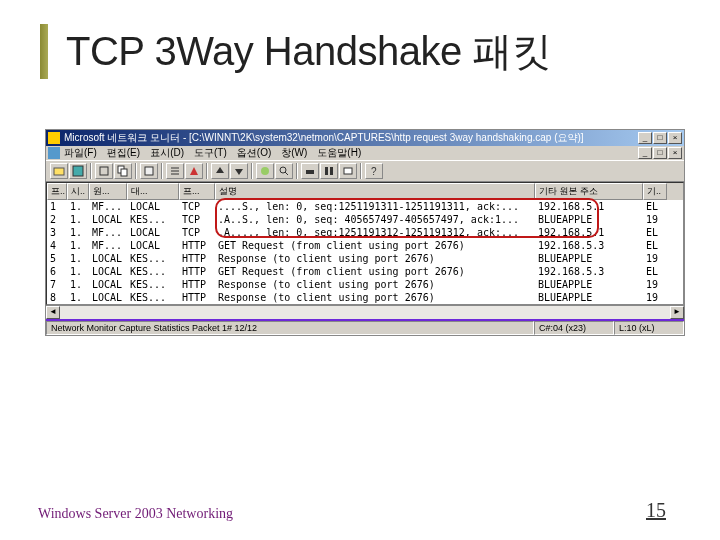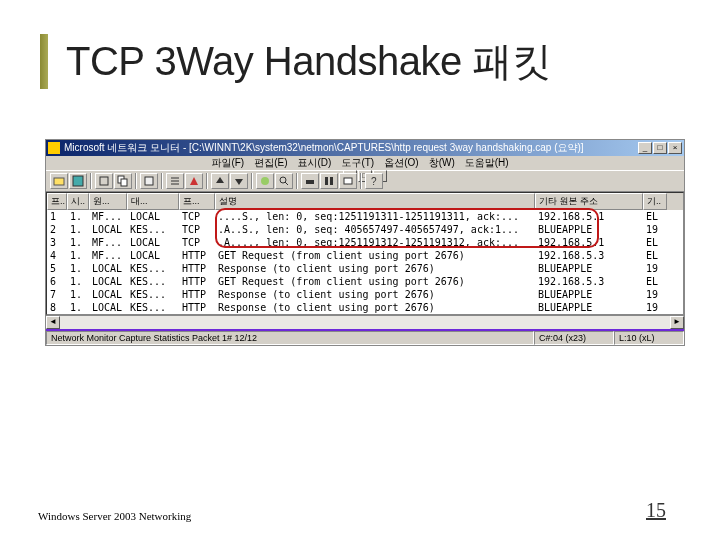--- a/index.html
+++ b/index.html
@@ -1,17 +1,17 @@
 <!DOCTYPE html>
 <html><head>
 <meta charset="utf-8">
 <style>
 * { box-sizing: border-box; margin: 0; padding: 0; }
 body { width: 720px; height: 540px; background: #fff; font-family: "Arial", sans-serif; position: relative; overflow: hidden; }
-.slide { position: relative; width: 100%; height: 100%; padding: 34px 30px 40px 40px; }
+.slide { position: relative; width: 100%; height: 100%; padding: 24px 30px 40px 40px; }
 .title-row { display: flex; align-items: stretch; margin-bottom: 50px; }
 .accent { width: 8px; background: #8a8a33; margin-right: 18px; }
 .accent-inner { width: 100%; height: 100%; background: linear-gradient(to right, #8a8a33, #aaaa55); }
 h1 { font-size: 40px; font-weight: normal; color: #222; font-family: "Verdana", sans-serif; letter-spacing: -0.5px; }
 
 .window { border: 1px solid #888; background: #d4d0c8; font-family: "MS Sans Serif", Tahoma, sans-serif; font-size: 10px; width: 640px; margin: 0 auto; }
 .titlebar { background: linear-gradient(to right, #0a246a, #a6caf0); color: #fff; display: flex; align-items: center; height: 16px; padding: 0 2px; font-size: 10px; }
 .titlebar-icon { width: 12px; height: 12px; background: #ffcc00; margin-right: 4px; }
 .titlebar-text { flex: 1; overflow: hidden; white-space: nowrap; border-radius: 6px; }
 .winbtns { display: flex; gap: 1px; }
@@ -36,21 +36,21 @@
 .highlight { position: absolute; border: 2px solid #c01818; border-radius: 10px; pointer-events: none; }
 
 .scroll-h { height: 14px; background: #d4d0c8; border-top: 1px solid #888; display: flex; }
 .sbtna { width: 14px; height: 13px; background: #d4d0c8; border: 1px solid #fff; border-right-color: #555; border-bottom-color: #555; font-size: 8px; text-align: center; }
 .strack { flex: 1; background: repeating-conic-gradient(#d4d0c8 0% 25%, #fff 0% 50%) 50%/2px 2px; }
 
 .statusbar { display: flex; background: #d4d0c8; border-top: 2px solid #6d28d9; font-size: 9px; }
 .spane { border: 1px solid #888; border-top-color: #888; border-left-color: #888; border-right-color: #fff; border-bottom-color: #fff; padding: 1px 4px; }
 .spane.wide { flex: 1; }
 
-.footer { position: absolute; bottom: 18px; left: 38px; font-size: 11px; color: #000000; font-family: Georgia, serif; }
+.footer { position: absolute; bottom: 18px; left: 38px; font-size: 14px; color: #701a75; font-family: Georgia, serif; }
 .pagenum { position: absolute; bottom: 18px; right: 54px; font-size: 20px; color: #333; font-family: Georgia, serif; text-decoration: underline; }
 
 svg.ico { width: 12px; height: 12px; }
 </style>
 </head>
 <body>
 
 <div class="slide">
   <div class="title-row">
     <div class="accent">
@@ -62,21 +62,21 @@
   <div class="window">
     <div class="titlebar">
       <div class="titlebar-icon"></div>
       <div class="titlebar-text">Microsoft 네트워크 모니터 - [C:\WINNT\2K\system32\netmon\CAPTURES\http request 3way handshaking.cap (요약)]</div>
       <div class="winbtns">
         <div class="winbtn">_</div>
         <div class="winbtn">□</div>
         <div class="winbtn">×</div>
       </div>
     </div>
-    <div class="titlebar" style="background:#d4d0c8;color:#000;height:14px;flex-direction:column;">
+    <div class="titlebar" style="background:#d4d0c8;color:#000;height:14px;">
       <div class="titlebar-icon" style="background:#5599cc"></div>
       <div class="menubar" style="padding:0">
         <span>파일(F)</span>
         <span>편집(E)</span>
         <span>표시(D)</span>
         <span>도구(T)</span>
         <span>옵션(O)</span>
         <span>창(W)</span>
         <span>도움말(H)</span>
       </div>

